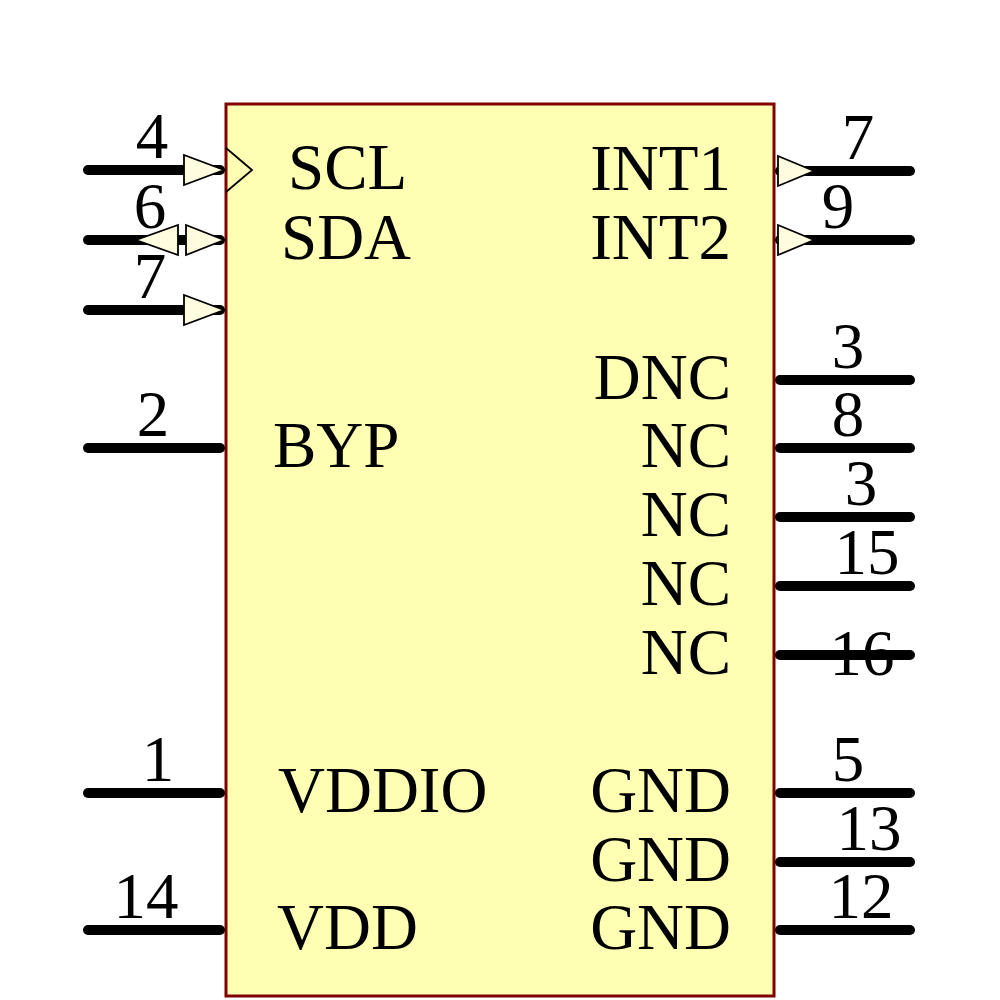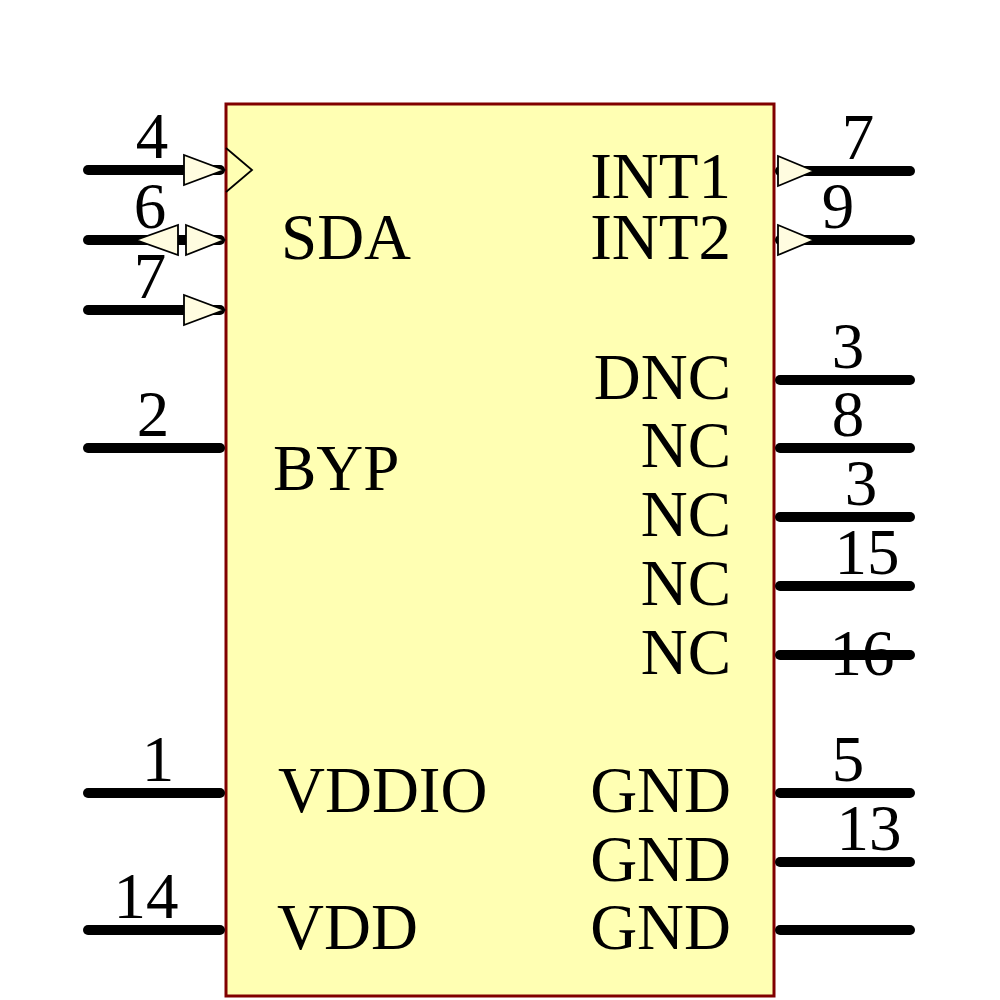--- a/index.html
+++ b/index.html
@@ -77,27 +77,29 @@
 
   <div class="num" style="left:858px;top:105px">7</div>
   <div class="num" style="left:838px;top:174px">9</div>
   <div class="num" style="left:848px;top:314px">3</div>
   <div class="num" style="left:848px;top:382px">8</div>
   <div class="num" style="left:861px;top:451px">3</div>
   <div class="num" style="left:867px;top:520px">15</div>
   <div class="num" style="left:862px;top:621px">16</div>
   <div class="num" style="left:848px;top:727px">5</div>
   <div class="num" style="left:869px;top:796px">13</div>
+  <div class="num" style="left:861px;top:864px">12</div>
 
+  <div class="lbl" style="left:288px;top:135px">SCL</div>
   <div class="lbl" style="left:281px;top:205px">SDA</div>
-  <div class="lbl" style="left:273px;top:436px">BYP</div>
+  <div class="lbl" style="left:273px;top:413px">BYP</div>
   <div class="lbl" style="left:277px;top:895px">VDD</div>
   <div class="lbl" style="left:278px;top:758px">VDDIO</div>
 
-  <div class="lbl right" style="top:144px">INT1</div>
+  <div class="lbl right" style="top:136px">INT1</div>
   <div class="lbl right" style="top:205px">INT2</div>
   <div class="lbl right" style="top:345px">DNC</div>
   <div class="lbl right" style="top:413px">NC</div>
   <div class="lbl right" style="top:482px">NC</div>
   <div class="lbl right" style="top:551px">NC</div>
   <div class="lbl right" style="top:620px">NC</div>
   <div class="lbl right" style="top:758px">GND</div>
   <div class="lbl right" style="top:827px">GND</div>
   <div class="lbl right" style="top:895px">GND</div>
 

